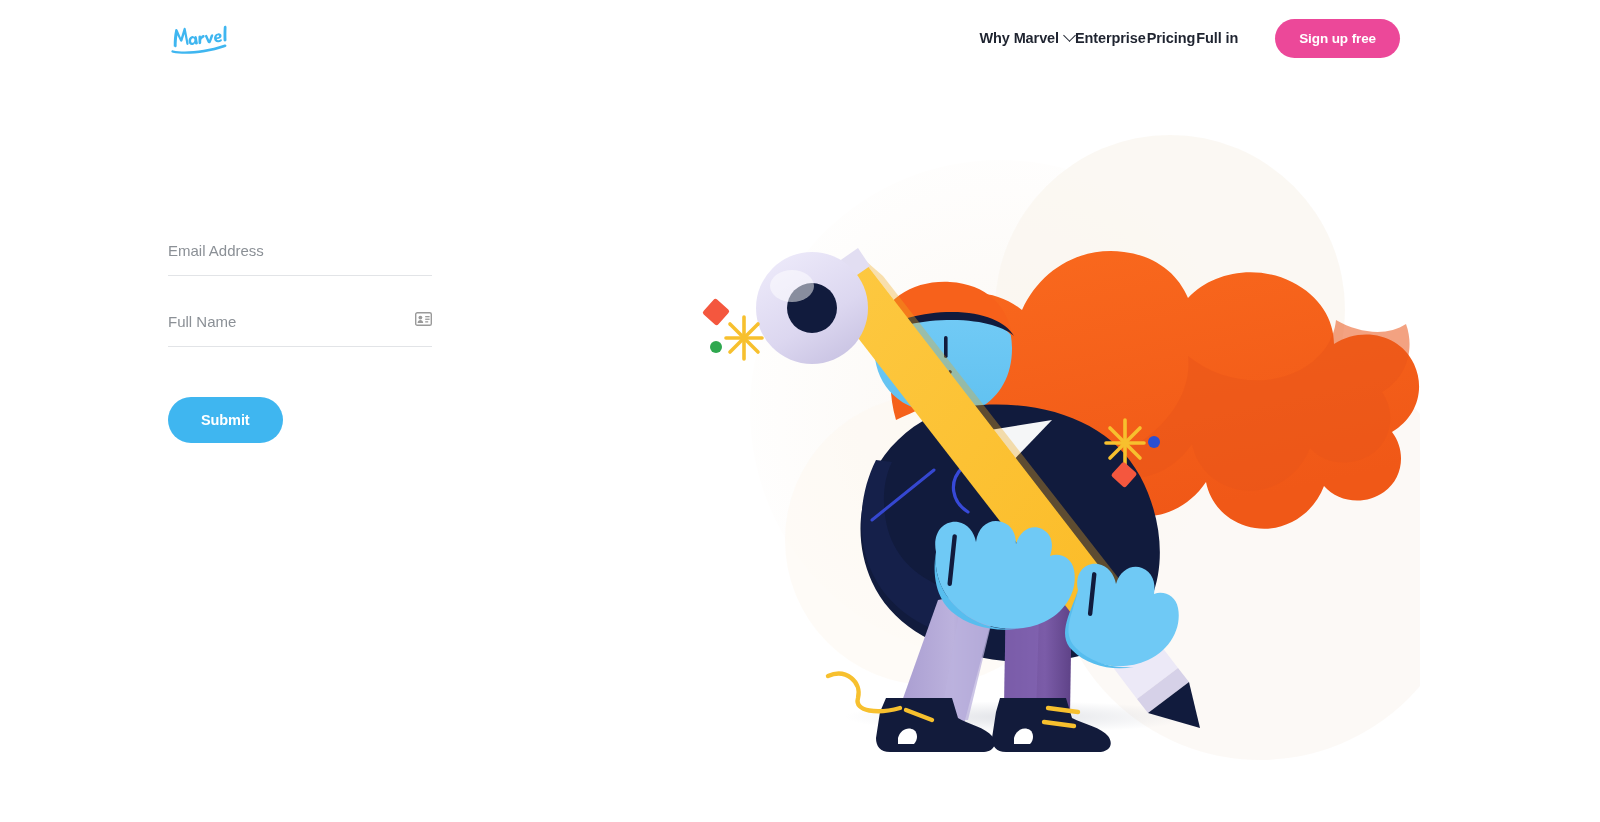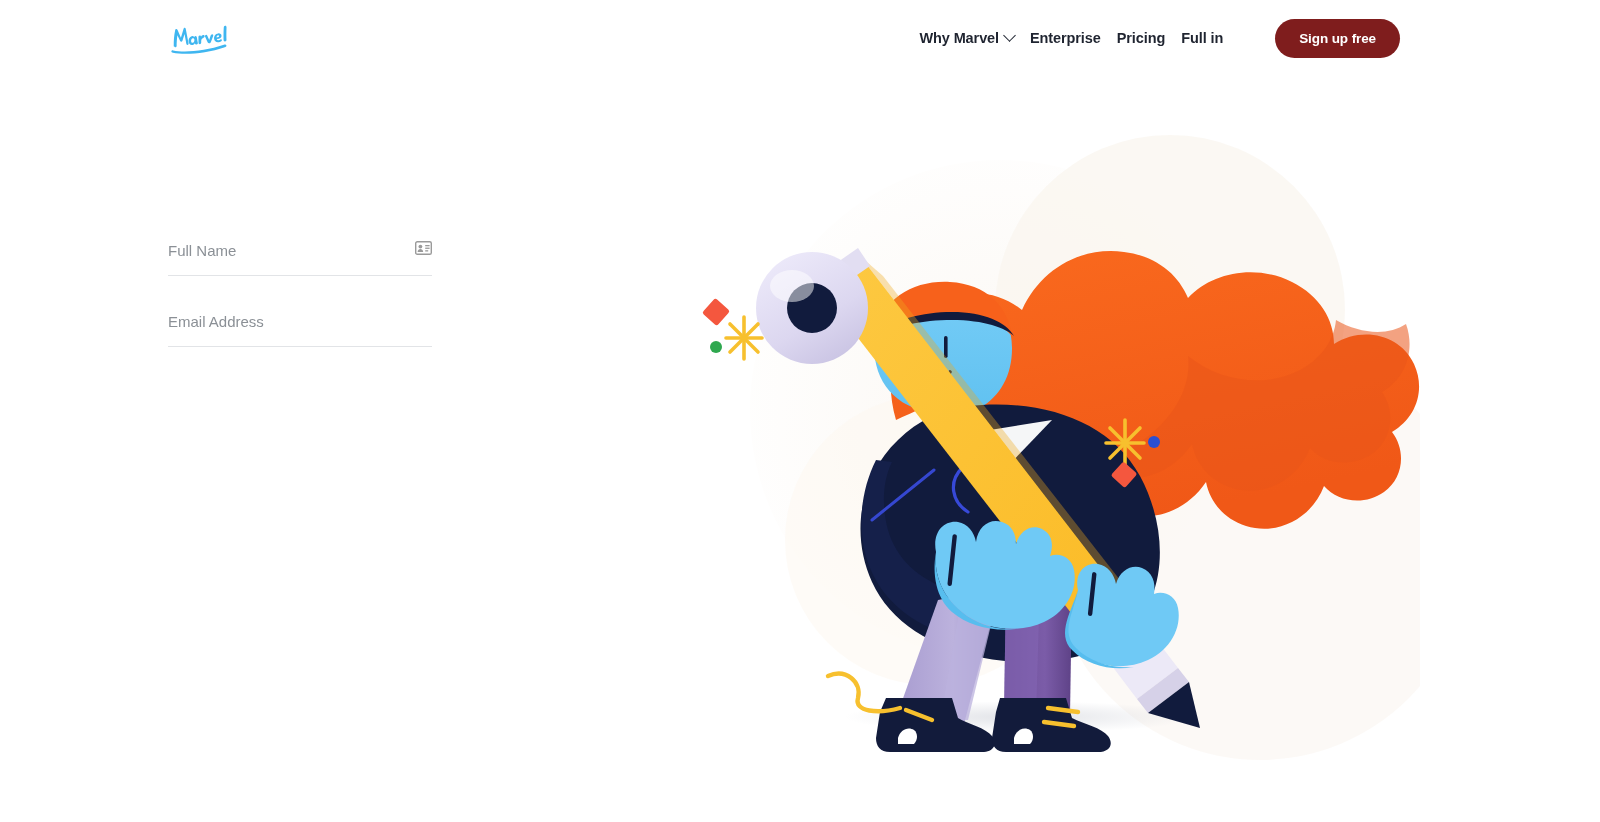--- a/index.html
+++ b/index.html
@@ -37,21 +37,21 @@
   .logo {
     width: 70px;
     height: 34px;
     display: block;
     cursor: pointer;
   }
 
   .nav {
     display: flex;
     align-items: center;
-    gap: 16px;
+    gap: 1px;
   }
   .nav-link {
     font-size: 14.5px;
     font-weight: 700;
     color: #1f2430;
     text-decoration: none;
     letter-spacing: -0.1px;
     padding: 8px 0;
     cursor: pointer;
     white-space: nowrap;
@@ -63,21 +63,21 @@
   .chev {
     display: inline-block;
     width: 9px; height: 9px;
     border-right: 1.8px solid #1f2430;
     border-bottom: 1.8px solid #1f2430;
     transform: translateY(-3px) rotate(45deg);
   }
 
   .signup-btn {
     margin-left: 36px;
-    background: #7f1d1d;
+    background: #ec4899;
     color: #ffffff;
     font-size: 13.5px;
     font-weight: 700;
     border: none;
     border-radius: 999px;
     padding: 12px 24px;
     cursor: pointer;
     letter-spacing: -0.1px;
     font-family: inherit;
     white-space: nowrap;
@@ -203,37 +203,38 @@
       <button class="signup-btn">Sign up free</button>
     </nav>
   </header>
 
   <section class="form-col">
 
 
     <form>
 
       <div class="field">
+        <input type="email" placeholder="Email Address" style="">
+      </div>
+
+      <div class="field">
         <input type="text" placeholder="Full Name" style="">
         <svg class="autofill-icon" viewBox="0 0 17 14">
           <rect x="0.7" y="0.7" width="15.6" height="12.6" rx="1.6" fill="none" stroke="#9a9a9a" stroke-width="1.4"></rect>
           <circle cx="5.4" cy="5.6" r="1.9" fill="#9a9a9a"></circle>
           <path d="M2.6 11 C2.9 8.9 4 8.1 5.4 8.1 C6.8 8.1 7.9 8.9 8.2 11 Z" fill="#9a9a9a"></path>
           <rect x="10.2" y="4" width="4.4" height="1.3" fill="#9a9a9a"></rect>
           <rect x="10.2" y="6.6" width="4.4" height="1.3" fill="#9a9a9a"></rect>
           <rect x="10.2" y="9.2" width="3" height="1.3" fill="#9a9a9a"></rect>
         </svg>
       </div>
 
-      <div class="field">
-        <input type="email" placeholder="Email Address" style="">
-      </div>
-
-
-
+
+
+      <button type="submit" class="submit-btn">Submit</button>
     </form>
   </section>
 
   <div class="illustration">
     <svg viewBox="0 0 720 660" xmlns="http://www.w3.org/2000/svg">
 
       <defs>
         <linearGradient id="gPencilTop" x1="0" y1="0" x2="1" y2="1">
           <stop offset="0%" stop-color="#FDC942"></stop>
           <stop offset="100%" stop-color="#FBBB26"></stop>

